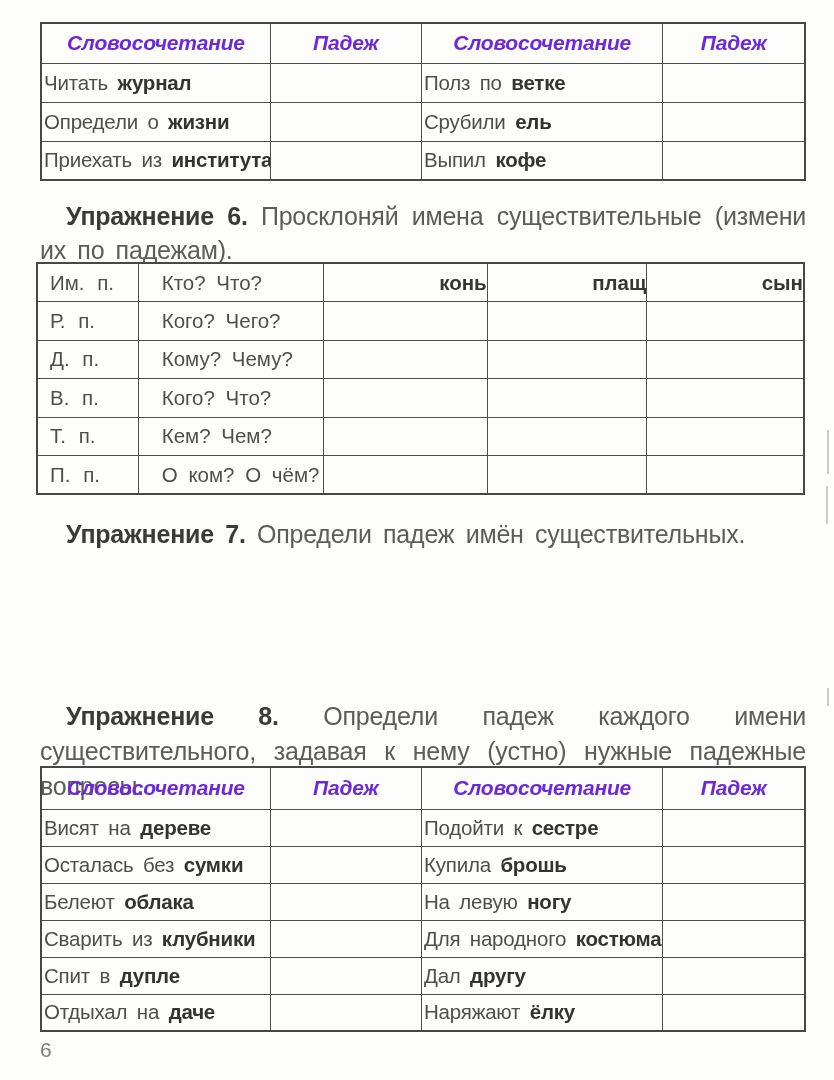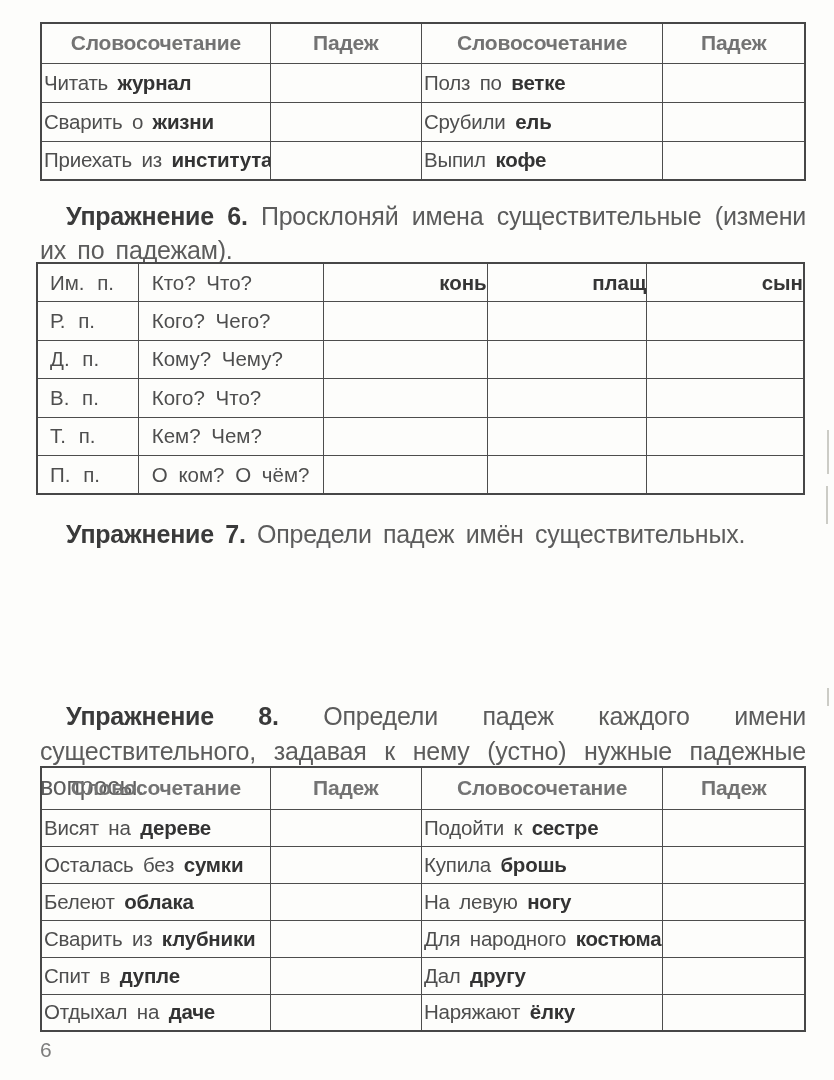--- a/index.html
+++ b/index.html
@@ -18,39 +18,39 @@
 
   
   table {
     position: absolute;
     border-collapse: collapse;
     table-layout: fixed;
     border: 2.4px solid #474747;
   }
   td, th { border: 1.7px solid #4d4d4d; overflow: hidden; white-space: nowrap; }
   th {
-    font-size: 21px; font-weight: bold; color: #737373;
-    text-align: center; letter-spacing: -0.2px;
+    font-size: 21px; font-weight: bold; color: #6d28d9;
+    text-align: center; letter-spacing: -0.2px; font-style: italic;
   }
   td.phrase {
     font-size: 20.5px; padding-left: 2px; text-align: left;
     color: #4e4e4e; word-spacing: 4px; letter-spacing: -0.2px;
   }
   .b { font-weight: bold; color: #333333; }
 
   
   .t-top  { left: 40px; top: 22px;  width: 766px; }
   .t-top tr.hdr  { height: 40px; }
   .t-top tr.row  { height: 39px; }
 
   
   .t-decl { left: 36px; top: 262px; width: 769px; border-radius: 8px; }
   .t-decl tr { height: 38.5px; }
   .t-decl td.case     { font-size: 20.5px; padding-left: 12px; color: #4e4e4e; word-spacing: 7px; }
-  .t-decl td.question { font-size: 20.5px; padding-left: 13px; color: #4e4e4e; word-spacing: 5px; }
+  .t-decl td.question { font-size: 20.5px; padding-left: 23px; color: #4e4e4e; word-spacing: 5px; }
   .t-decl td.word     { font-size: 20.5px; font-weight: bold; color: #363636; text-align: right; }
 
   
   .t-bot  { left: 40px; top: 766px; width: 766px; }
   .t-bot tr.hdr { height: 42px; }
   .t-bot tr.row { height: 37px; }
 
   
   .para {
     position: absolute; left: 40px; width: 766px;
@@ -94,21 +94,21 @@
       <th>Словосочетание</th>
       <th>Падеж</th>
     </tr>
     <tr class="row">
       <td class="phrase"><span>Читать</span> <span class="b">журнал</span></td>
       <td></td>
       <td class="phrase"><span>Полз по</span> <span class="b">ветке</span></td>
       <td></td>
     </tr>
     <tr class="row">
-      <td class="phrase"><span>Сварить о</span> <span class="b">жизни</span></td>
+      <td class="phrase"><span>Определи о</span> <span class="b">жизни</span></td>
       <td></td>
       <td class="phrase"><span>Срубили</span> <span class="b">ель</span></td>
       <td></td>
     </tr>
     <tr class="row">
       <td class="phrase"><span>Приехать из</span> <span class="b">института</span></td>
       <td></td>
       <td class="phrase"><span>Выпил</span> <span class="b">кофе</span></td>
       <td></td>
     </tr>

